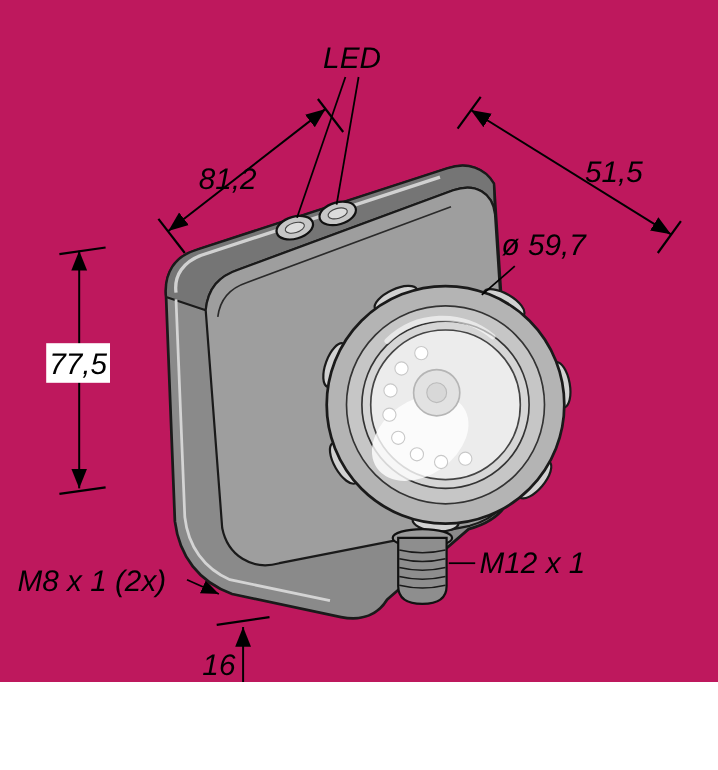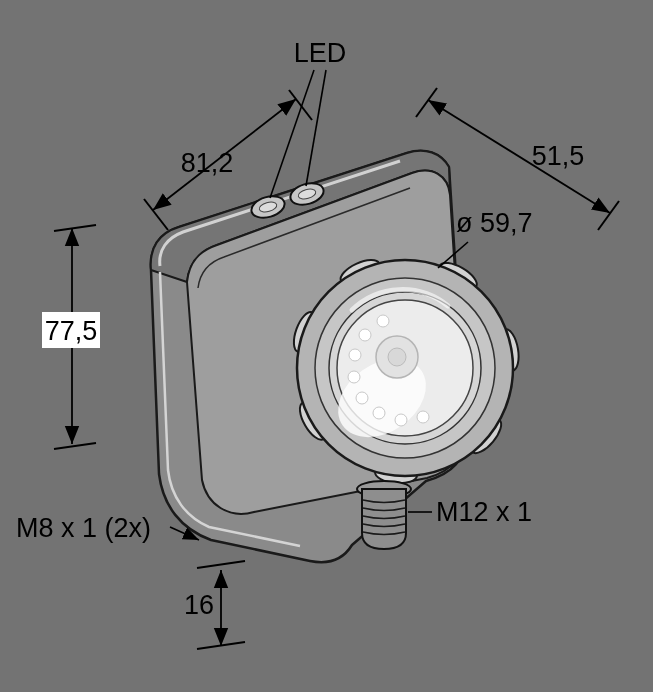--- a/index.html
+++ b/index.html
@@ -1,21 +1,22 @@
 <!DOCTYPE html>
 <html><head>
 <meta charset="utf-8">
 <style>
   html,body{margin:0;padding:0;background:#ffffff;}
   .stage{
     position:relative;
-    width:653px;height:692px;
-    background:#737373;
+    width:653px;height:620px;
+    background:#be185d;
     font-family:"Liberation Sans", sans-serif;
     overflow:hidden;
+    font-style:italic;
   }
   svg text{
     font-family:"Liberation Sans", sans-serif;
     font-size:27px;
     font-weight:500;
     fill:#000000;
   }
 </style>
 </head>
 <body>

